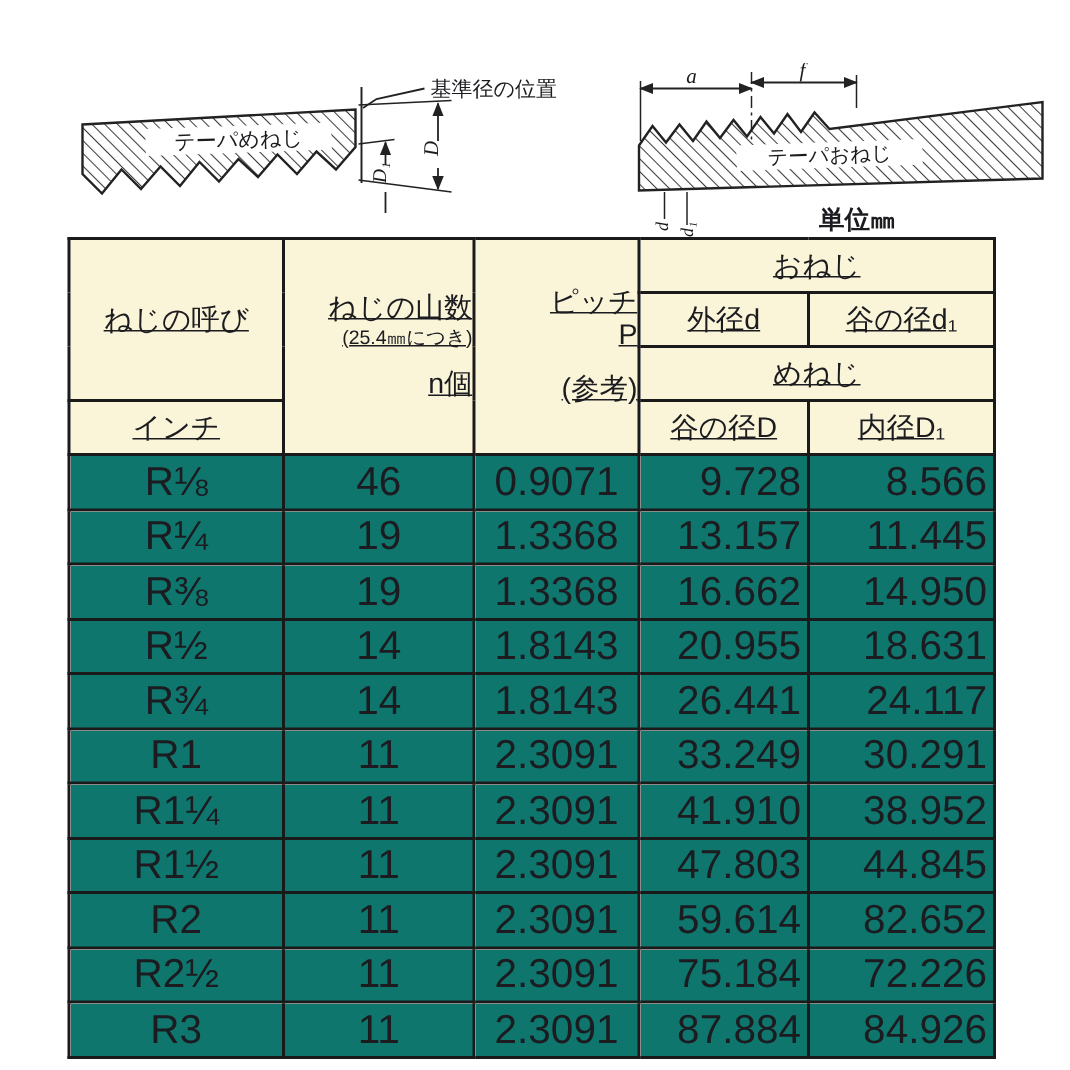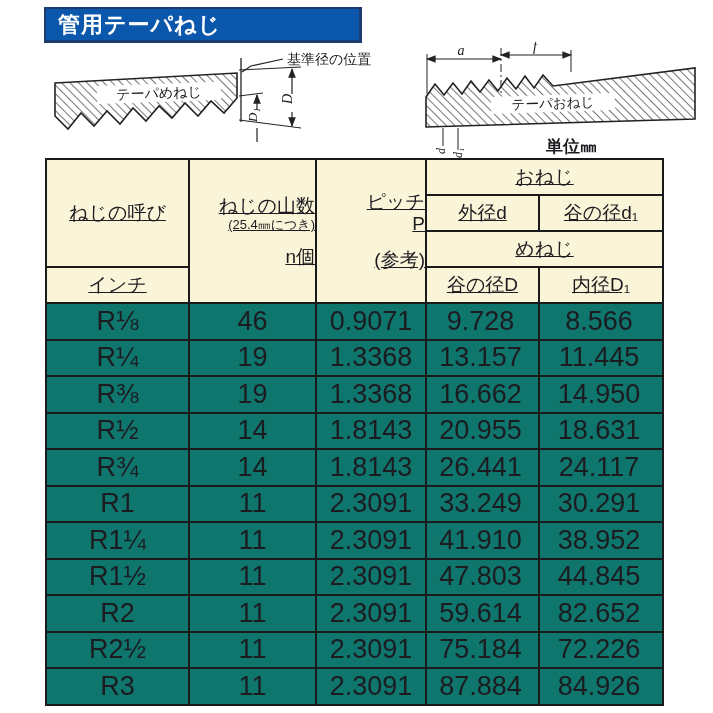--- a/index.html
+++ b/index.html
@@ -23,32 +23,31 @@
   table.spec{position:absolute;left:45px;top:158px;width:617px;border-collapse:collapse;
              table-layout:fixed;}
   table.spec th,table.spec td{border:2px solid #1a1a1a;box-sizing:border-box;
              color:#1b1b20;overflow:hidden;white-space:nowrap;}
   table.spec thead th{background:#faf5d8;font-weight:normal;font-size:19px;
              text-align:center;vertical-align:middle;padding:0;text-decoration:underline;}
   table.spec thead tr{height:36px;}
   table.spec tbody tr{height:36.5px;}
   table.spec tbody td{background:#0f766e;font-size:27px;vertical-align:middle;padding:0;}
   td.ctr{text-align:center;}
-  td.num{text-align:center;padding-right:4px !important;}
+  td.num{text-align:right;padding-right:4px !important;}
   .hsmall{font-size:13px;line-height:15px;}
   .hline{line-height:22px;}
   .stack{display:flex;flex-direction:column;justify-content:center;align-items:flex-end;height:100%;}
   .stack .gap{height:14px;}
 </style>
 </head>
 <body>
 
 <div class="sheet">
 
-  <div class="titlebar">管用テーパねじ</div>
 
   <svg class="diagram dia-left" viewBox="0 0 350 105">
     <defs>
       <pattern id="hatchA" patternUnits="userSpaceOnUse" width="6" height="6" patternTransform="rotate(-45)">
         <line x1="0" y1="0" x2="0" y2="6" stroke="#3c3c3c" stroke-width="1.4"></line>
       </pattern>
       <marker id="arrA" viewBox="0 0 10 10" refX="9" refY="5" markerWidth="8" markerHeight="8" orient="auto-start-reverse">
         <path d="M0,1 L10,5 L0,9 z" fill="#222"></path>
       </marker>
     </defs>

